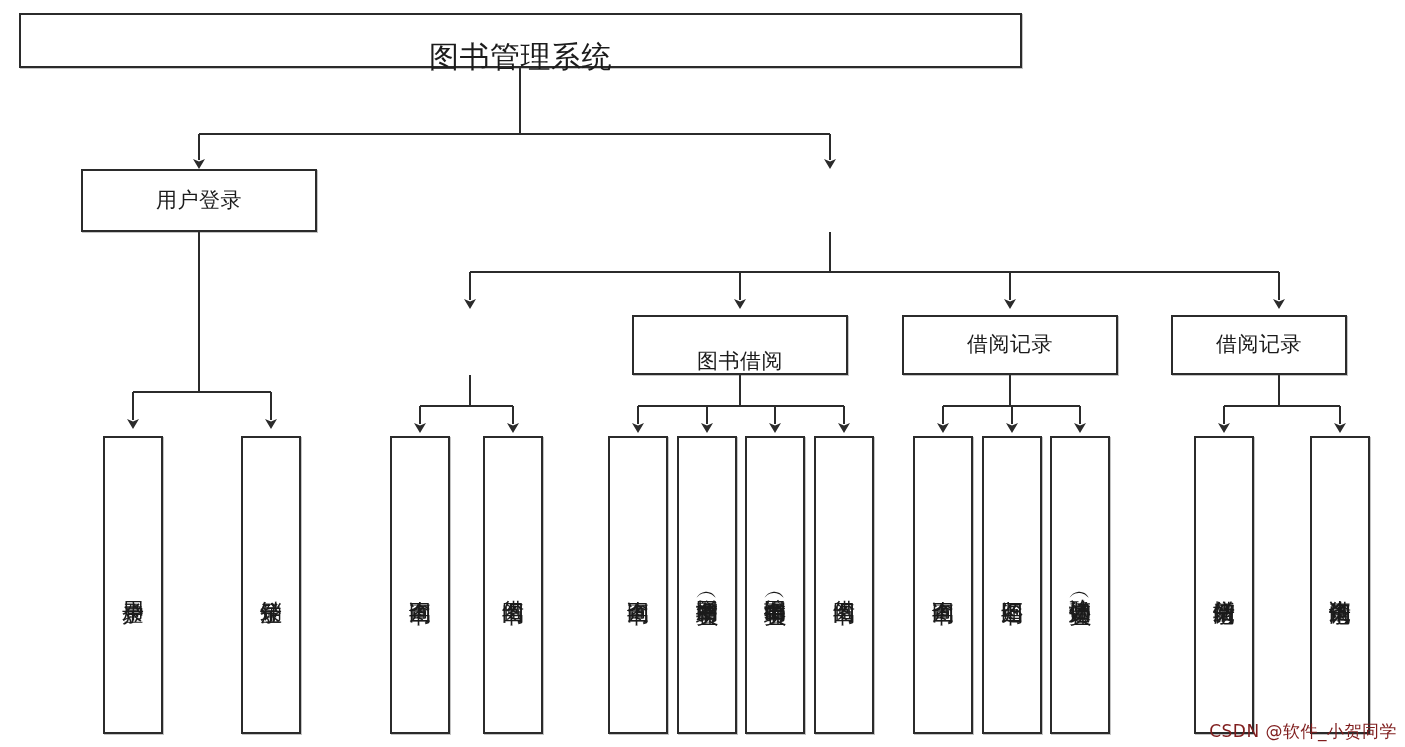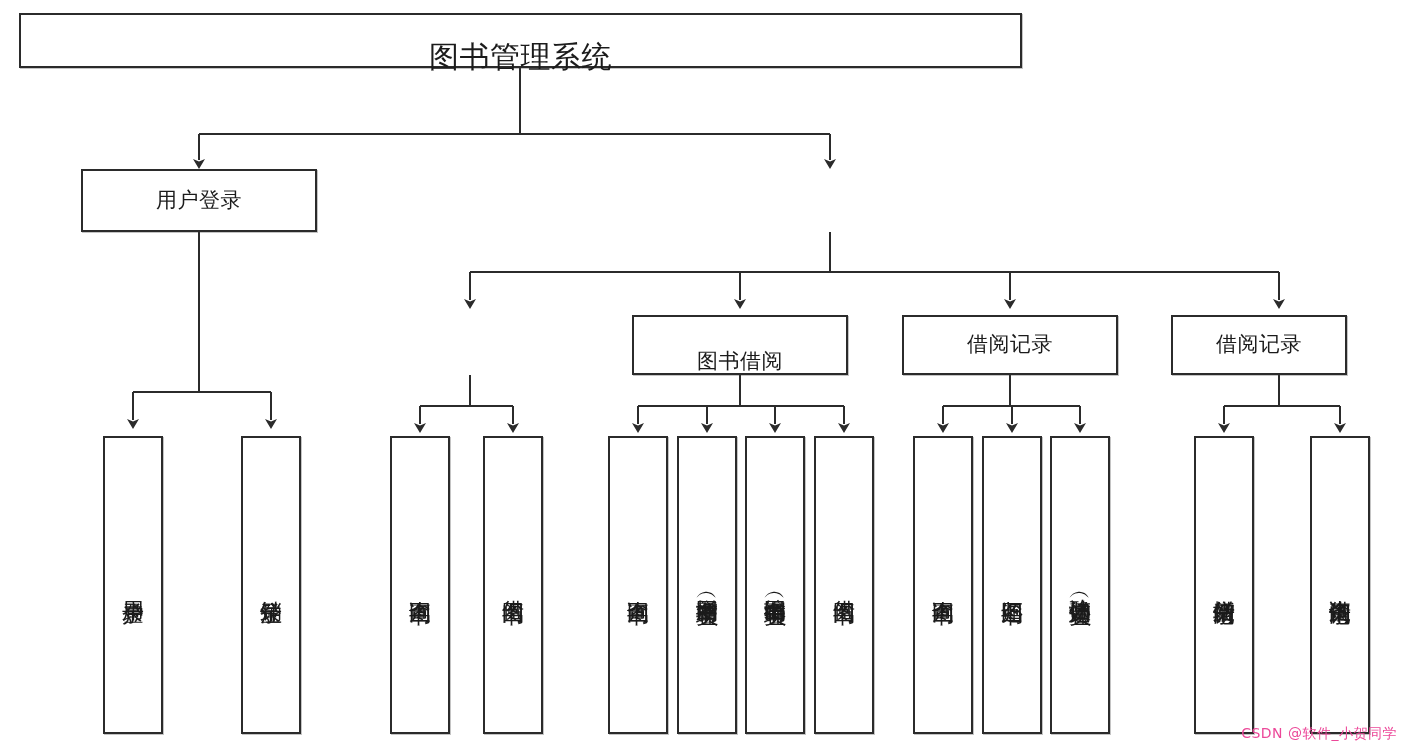--- a/index.html
+++ b/index.html
@@ -63,22 +63,22 @@
     font-size: 22px;
     line-height: 1.18;
     letter-spacing: 1px;
     white-space: nowrap;
     max-height: 270px;
   }
   #watermark {
     position: absolute;
     right: 8px;
     bottom: 4px;
-    font-size: 14px;
-    color: #ec4899;
+    font-size: 17px;
+    color: #7f1d1d;
     white-space: nowrap;
     letter-spacing: 0.5px;
     font-family: "DejaVu Sans", "Liberation Sans", sans-serif;
   }
 </style>
 </head>
 <body>
 
 <div id="canvas">
 

